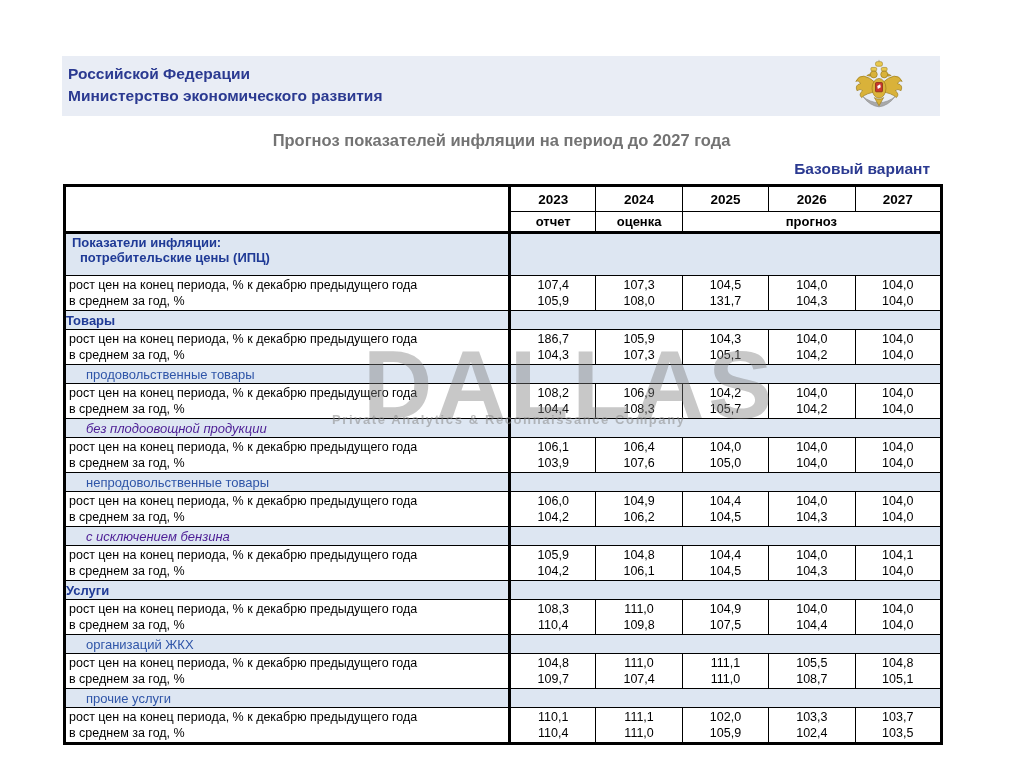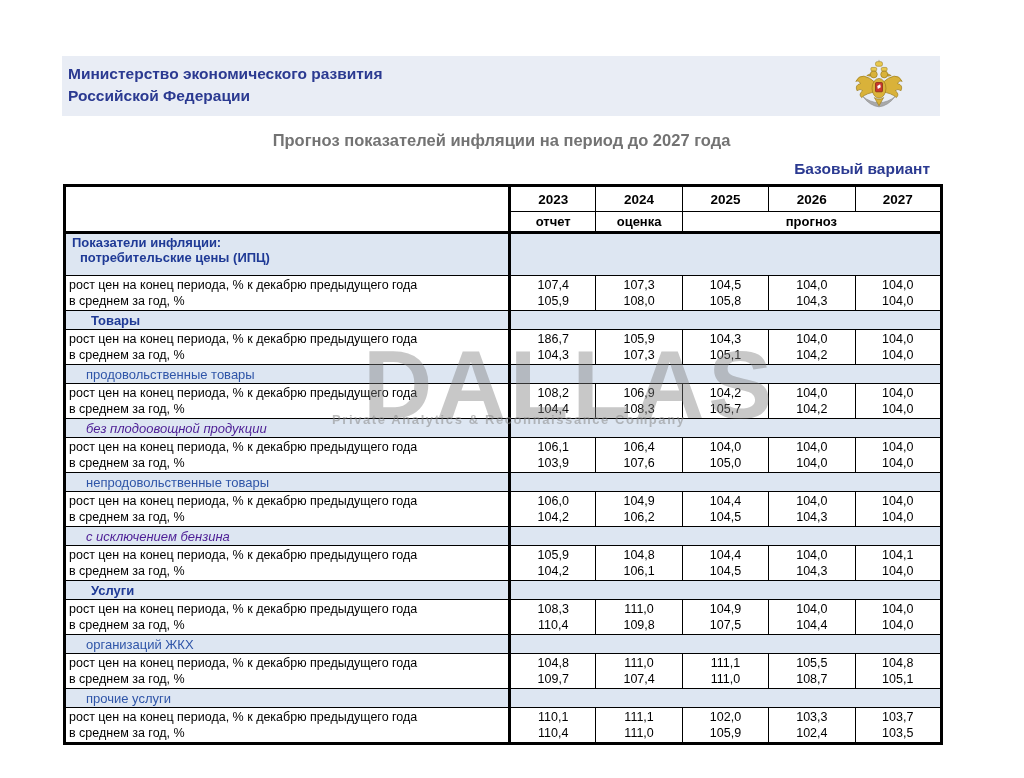--- a/index.html
+++ b/index.html
@@ -51,38 +51,38 @@
   .yr{font-weight:bold;font-size:13.5px;text-align:center;height:24px;}
   .typ{font-weight:bold;font-size:13px;text-align:center;height:19px;border-bottom:3px solid #000 !important;}
   .lbl{border-right:3px solid #000 !important;}
   
   .section-row td{background:#dde6f2;height:18px;font-size:13px;line-height:15px;}
   .sec-title{padding-top:1px;}
   .section-row.bold .sec-title,.section-row.bold .sec-subtitle{font-weight:bold;color:#1f3a96;}
   .section-row.regular .sec-title{color:#2f55a8;}
   .section-row.italic .sec-title{font-style:italic;color:#4c1d95;}
   .section-row.indent0 .sec-title{padding-left:6px;}
-  .section-row.indent1 .sec-title{padding-left:25px;}
+  .section-row.indent1 .sec-title{}
   .section-row.indent2 .sec-title{padding-left:20px;}
   .sec-subtitle{padding-left:14px;padding-bottom:10px;}
   .section-row.two-line td{height:32px;}
   
   .pair-row td{height:34px;font-size:12.5px;line-height:16.5px;background:#fff;}
   .pair-lbl div{padding-left:3px;}
   td.num{text-align:center;}
 </style>
 </head>
 <body>
 
 <div class="page">
 
   <div class="header-bar">
     <div class="ministry">
+      <div>Российской Федерации</div>
       <div>Министерство экономического развития</div>
-      <div>Российской Федерации</div>
     </div>
     <svg class="emblem" viewBox="0 0 100 96" aria-hidden="true">
 
       <path d="M22,66 Q34,82 50,84 Q66,82 78,66 Q66,76 50,77 Q34,76 22,66 Z" fill="#a9a9a9" stroke="#8c8c8c" stroke-width="1"></path>
 
       <g fill="#d9b23a" stroke="#9c7d1e" stroke-width="1.2">
         <path d="M46,44 Q20,20 10,40 Q16,38 18,44 Q8,46 12,56 Q18,52 22,56 Q14,62 20,68 Q28,60 46,58 Z"></path>
         <path d="M54,44 Q80,20 90,40 Q84,38 82,44 Q92,46 88,56 Q82,52 78,56 Q86,62 80,68 Q72,60 54,58 Z"></path>
 
         <ellipse cx="50" cy="52" rx="12" ry="17"></ellipse>
@@ -151,21 +151,21 @@
           <td class="num">
             <div>107,4</div>
             <div>105,9</div>
           </td>
           <td class="num">
             <div>107,3</div>
             <div>108,0</div>
           </td>
           <td class="num">
             <div>104,5</div>
-            <div>105,8</div>
+            <div>131,7</div>
           </td>
           <td class="num">
             <div>104,0</div>
             <div>104,3</div>
           </td>
           <td class="num">
             <div>104,0</div>
             <div>104,0</div>
           </td>
         </tr>

